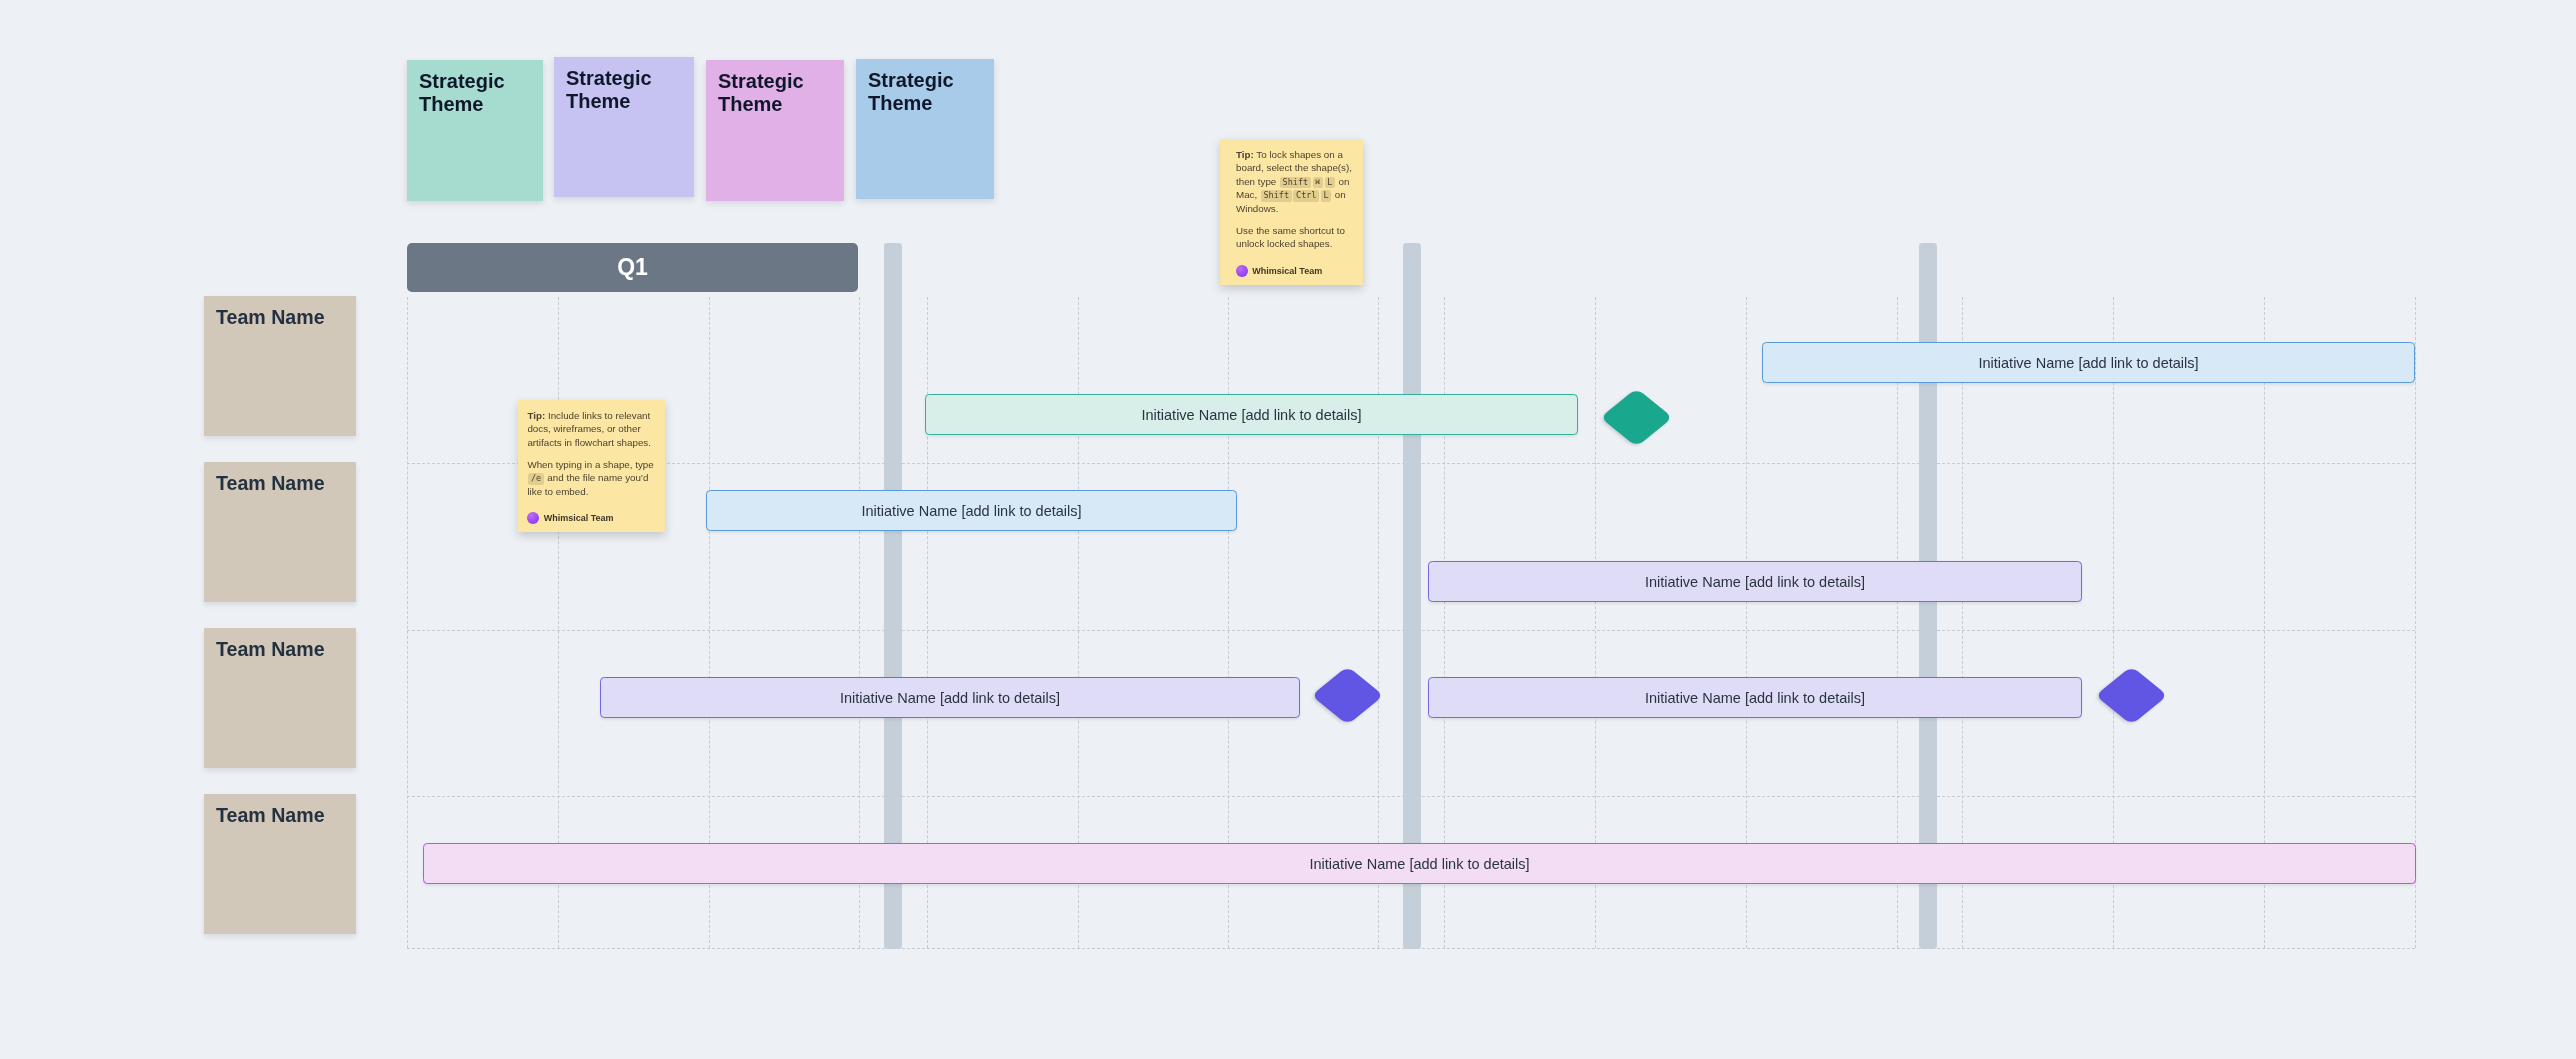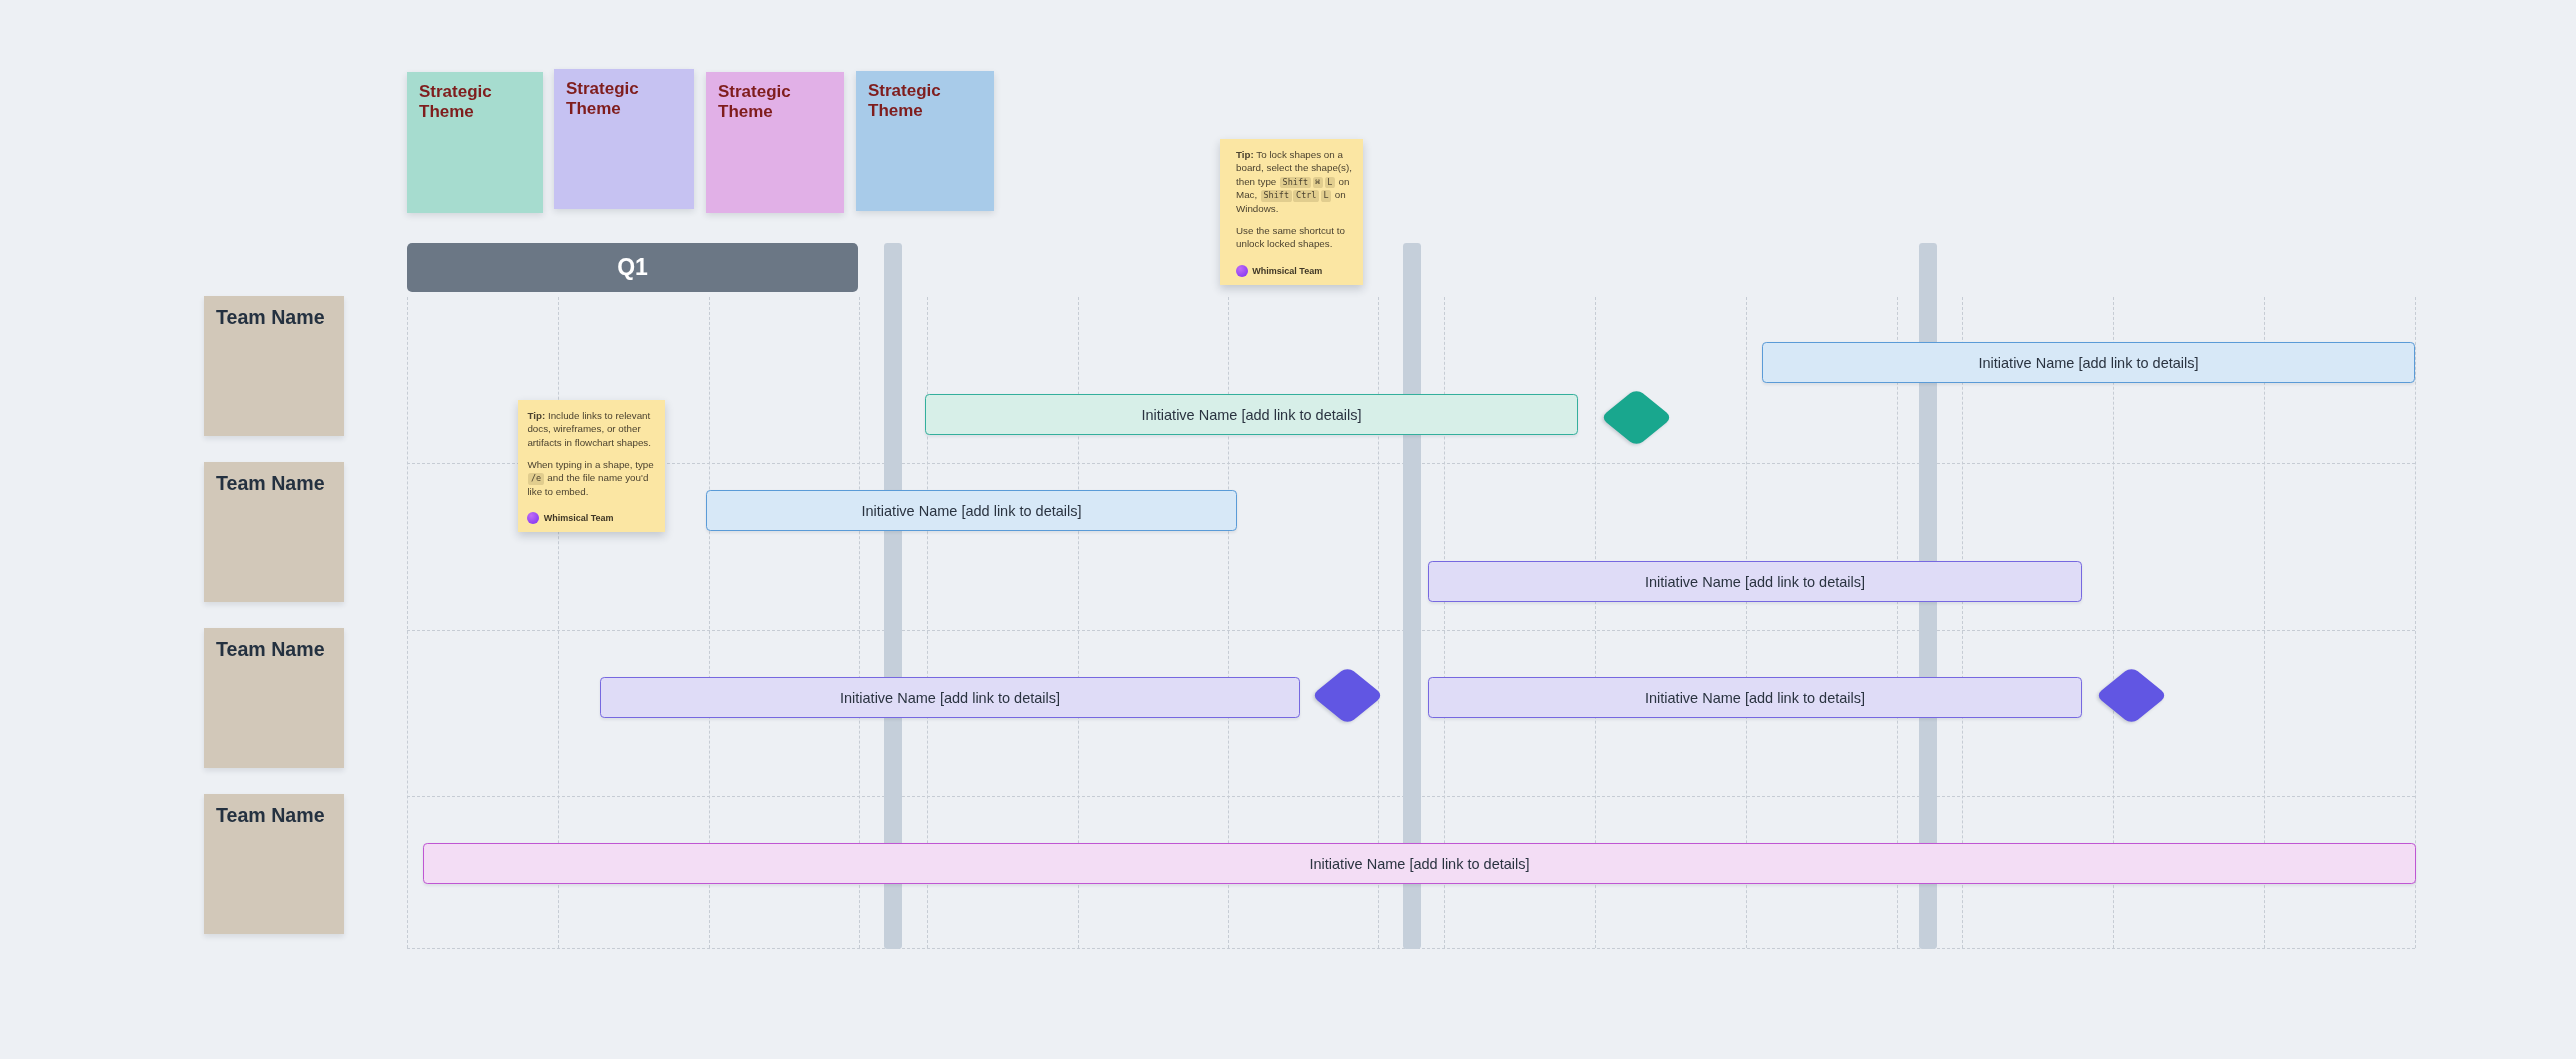--- a/index.html
+++ b/index.html
@@ -15,25 +15,24 @@
     background: #edf0f4;
     overflow: hidden;
   }
 
   
   .sticky {
     position: absolute;
     box-sizing: border-box;
     padding: 10.2px 12px;
     font-weight: bold;
-    font-size: 17px;
-    color: #7f1d1d;
+    font-size: 20px;
+    color: #0f172a;
     box-shadow: 0 3.4px 6.8px rgba(30,40,60,.14);
     z-index: 3;
-    margin-top: 12px;
   }
 
   
   .qheader {
     position: absolute;
     height: 49px;
     background: #6b7785;
     border-radius: 5.1px;
     display: flex;
     align-items: center;
@@ -52,21 +51,21 @@
     height: 706px;
     background: #c5cfda;
     border-radius: 3.4px;
     z-index: 2;
   }
 
   
   .team {
     position: absolute;
     left: 204px;
-    width: 140px;
+    width: 152px;
     height: 140px;
     box-sizing: border-box;
     background: #d2c8b9;
     padding: 10.2px 12px;
     font-weight: bold;
     font-size: 19.6px;
     color: #243140;
     box-shadow: 0 2.6px 5.1px rgba(30,40,60,.10);
     z-index: 3;
   }

